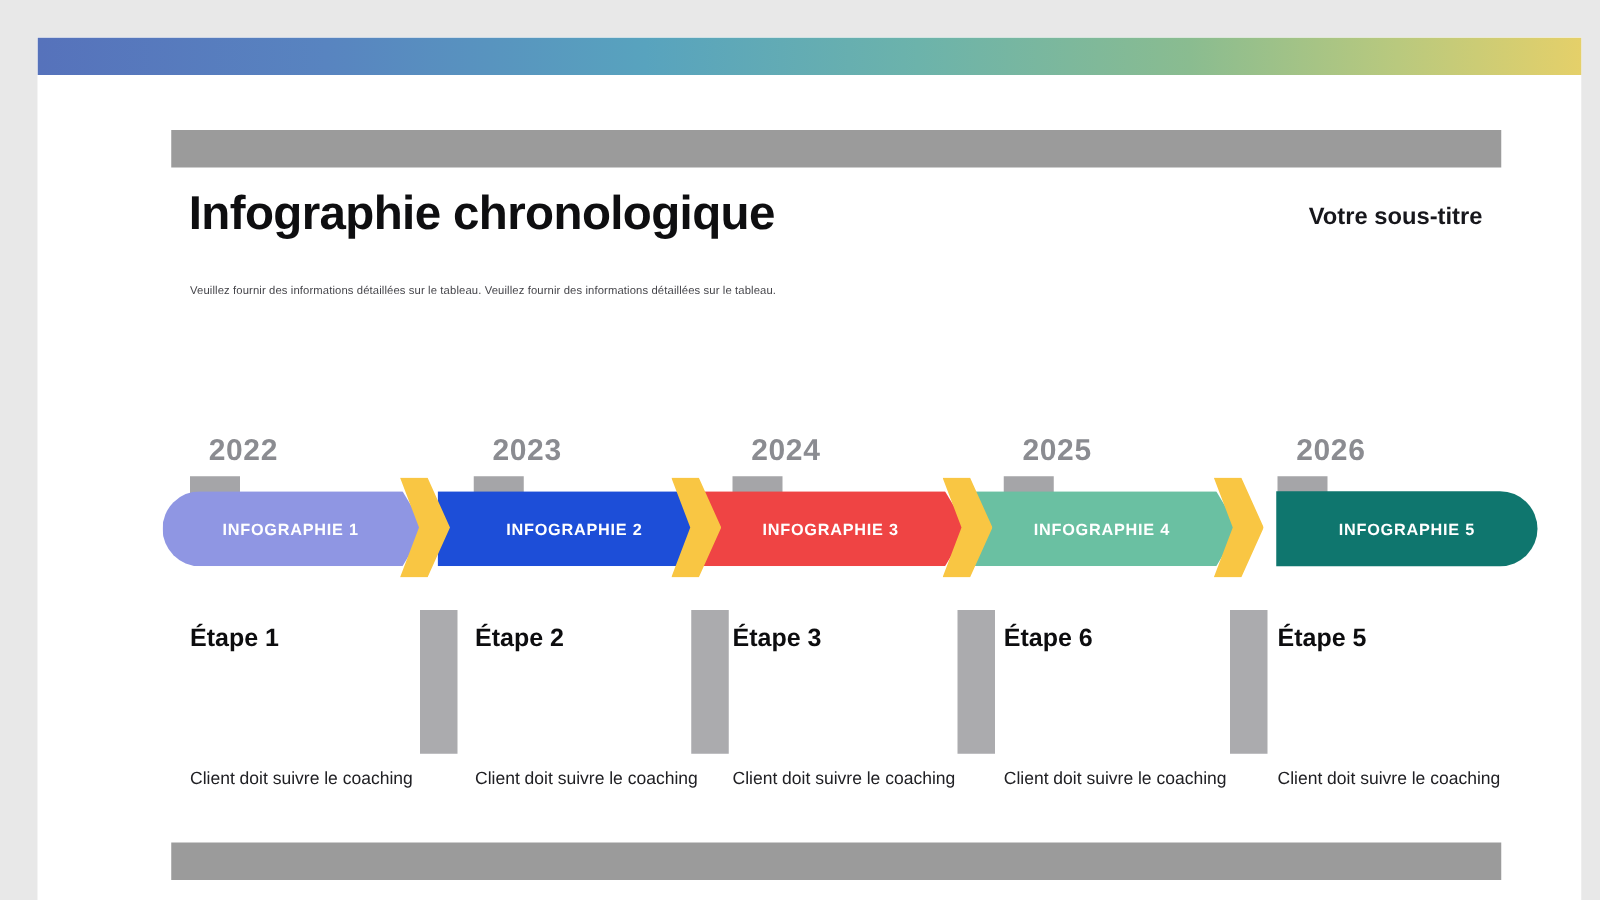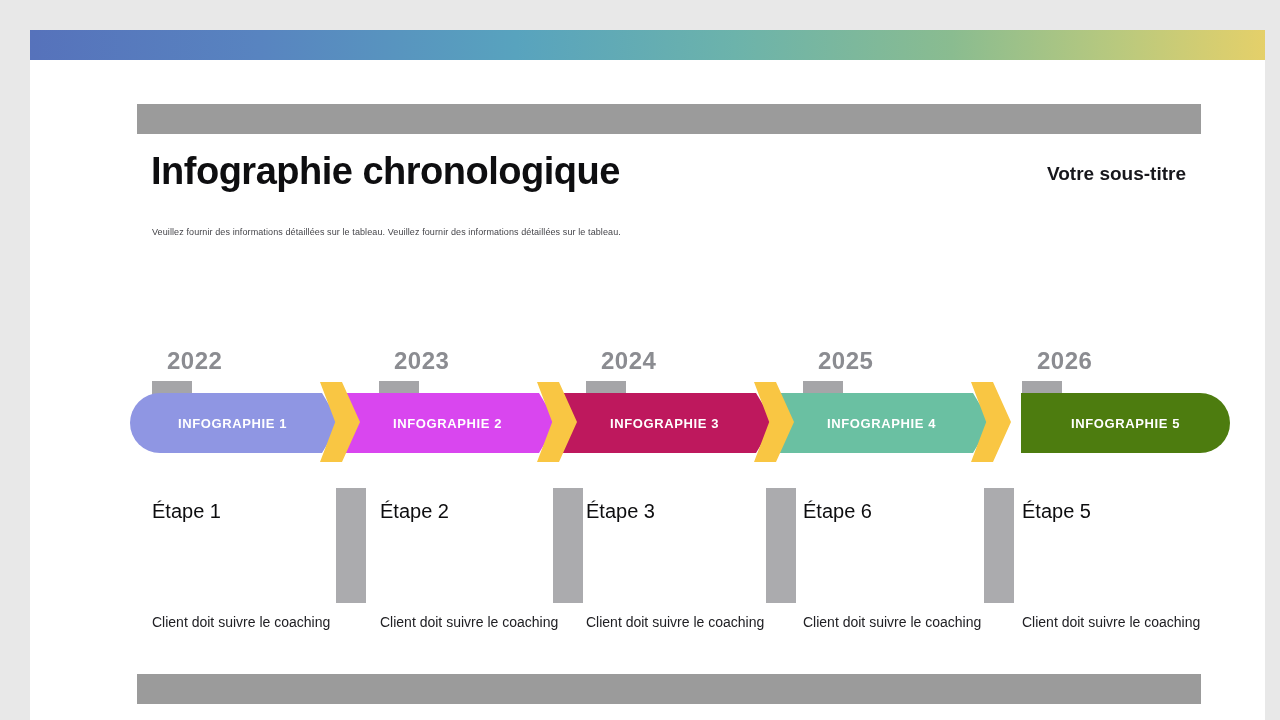--- a/index.html
+++ b/index.html
@@ -46,21 +46,21 @@
     font-size: 13px; font-weight: bold; color: #ffffff; letter-spacing: 0.6px;
     white-space: nowrap;
   }
   .seg-point { clip-path: polygon(0 0, calc(100% - 18px) 0, 100% 50%, calc(100% - 18px) 100%, 0 100%); }
   .seg-first { border-radius: 30px 0 0 30px; padding-left: 10px; }
   .seg-last  { border-radius: 0 30px 30px 0; }
   .chev {
     position: absolute; top: 352px; width: 40px; height: 80px;
     clip-path: polygon(0 0, 55% 0, 100% 50%, 55% 100%, 0 100%, 38% 50%);
   }
-  .step-title { position: absolute; top: 455px; font-size: 20px; font-weight: normal; color: #0d0d0f; }
+  .step-title { position: absolute; top: 455px; font-size: 20px; font-weight: bold; color: #0d0d0f; }
   .step-desc  { position: absolute; top: 533px; font-size: 14px; color: #202024; white-space: nowrap; margin-top: 36px; }
   .vdivider { position: absolute; top: 458px; height: 115px; width: 2px; background: #ababae; }
 </style>
 </head>
 <body>
 
 <div class="slide">
 
   <div class="top-bar"></div>
 
@@ -85,24 +85,24 @@
   <div class="year" style="left:758px">
     <span>2025</span>
     <div class="year-underline"></div>
   </div>
   <div class="year" style="left:977px">
     <span>2026</span>
     <div class="year-underline"></div>
   </div>
 
   <div class="seg seg-first seg-point" style="left: 100px; width: 210px; background: rgb(143, 150, 227);">INFOGRAPHIE 1</div>
-  <div class="seg seg-point" style="left: 308px; width: 219px; background: #d946ef; text-align: right;">INFOGRAPHIE 2</div>
-  <div class="seg seg-point" style="left: 525px; width: 219px; background: #be185d;">INFOGRAPHIE 3</div>
+  <div class="seg seg-point" style="left: 320px; width: 219px; background: #1d4ed8; text-align: right;">INFOGRAPHIE 2</div>
+  <div class="seg seg-point" style="left: 525px; width: 219px; background: #ef4444;">INFOGRAPHIE 3</div>
   <div class="seg seg-point" style="left: 742px; width: 219px; background: rgb(106, 192, 162);">INFOGRAPHIE 4</div>
-  <div class="seg seg-last" style="left: 991px; width: 209px; background: #4d7c0f;">INFOGRAPHIE 5</div>
+  <div class="seg seg-last" style="left: 991px; width: 209px; background: #0f766e;">INFOGRAPHIE 5</div>
 
   <div class="chev" style="left: 290px; background: rgb(249, 198, 67);"></div>
   <div class="chev" style="left: 507px; background: rgb(249, 198, 67);"></div>
   <div class="chev" style="left: 724px; background: rgb(249, 198, 67);"></div>
   <div class="chev" style="left: 941px; background: rgb(249, 198, 67);"></div>
 
   <div class="step-title" style="left:107px">Étape 1</div>
   <div class="step-desc" style="left:107px">Client doit suivre le coaching</div>
 
   <div class="vdivider" style="left:306px"></div>

